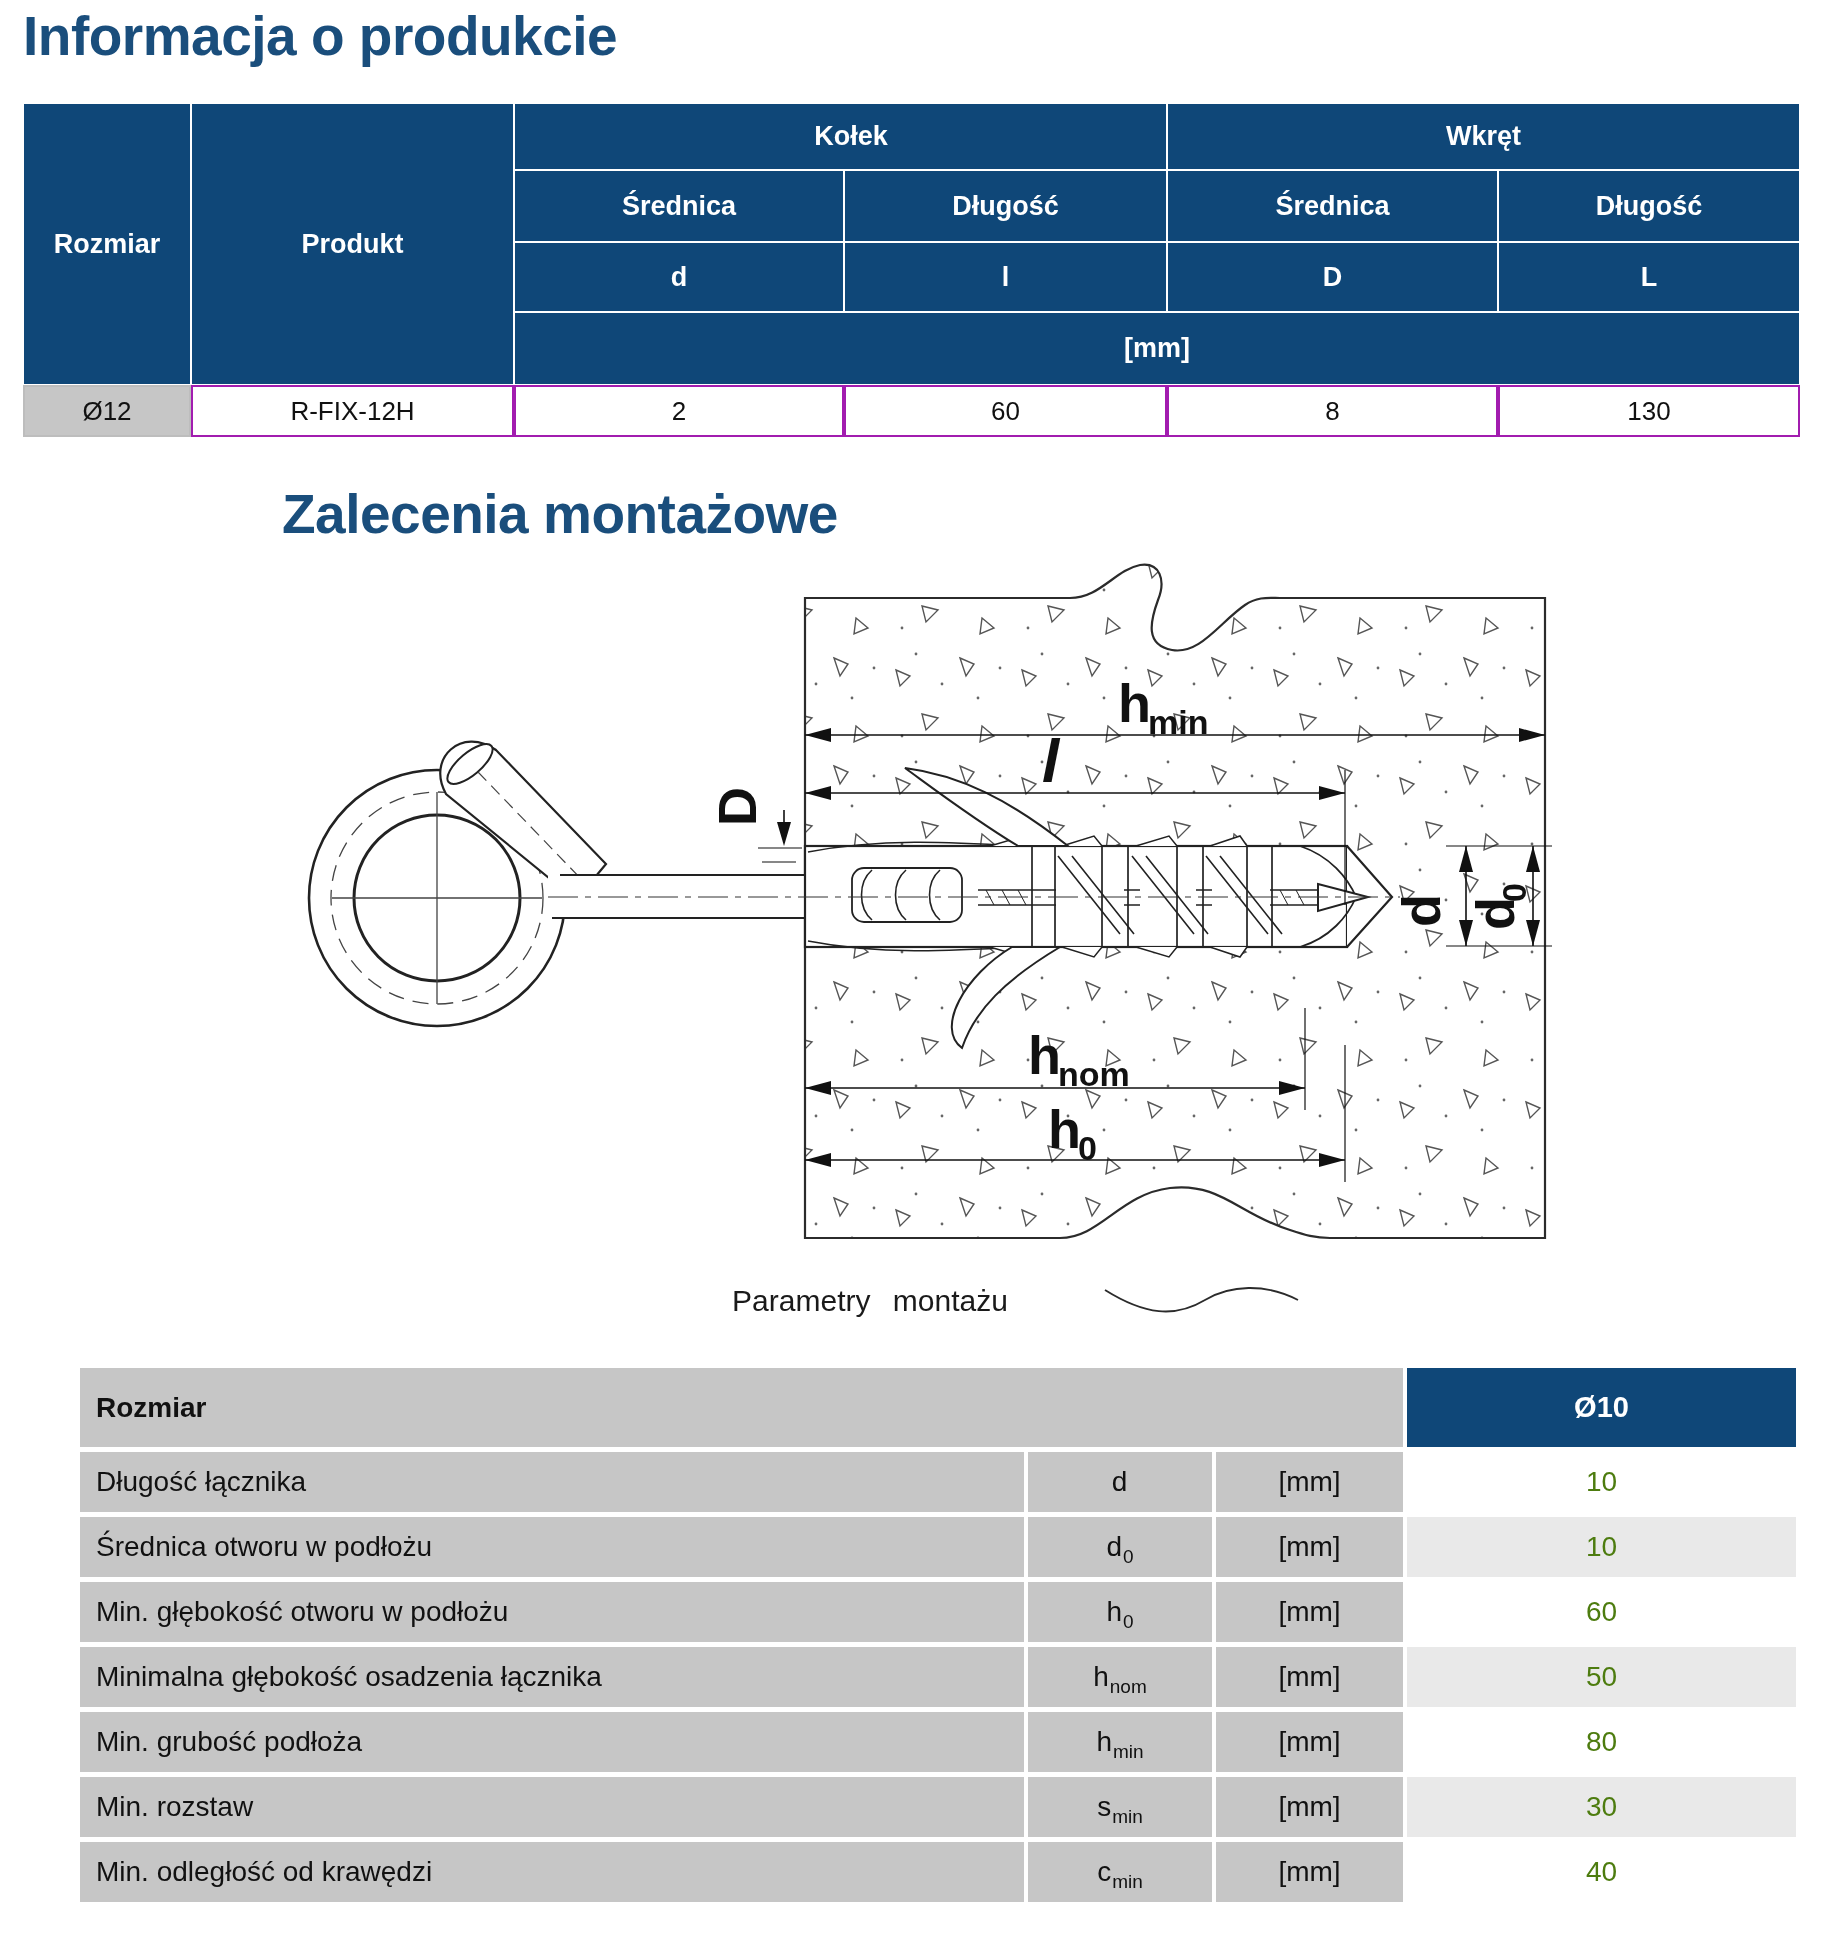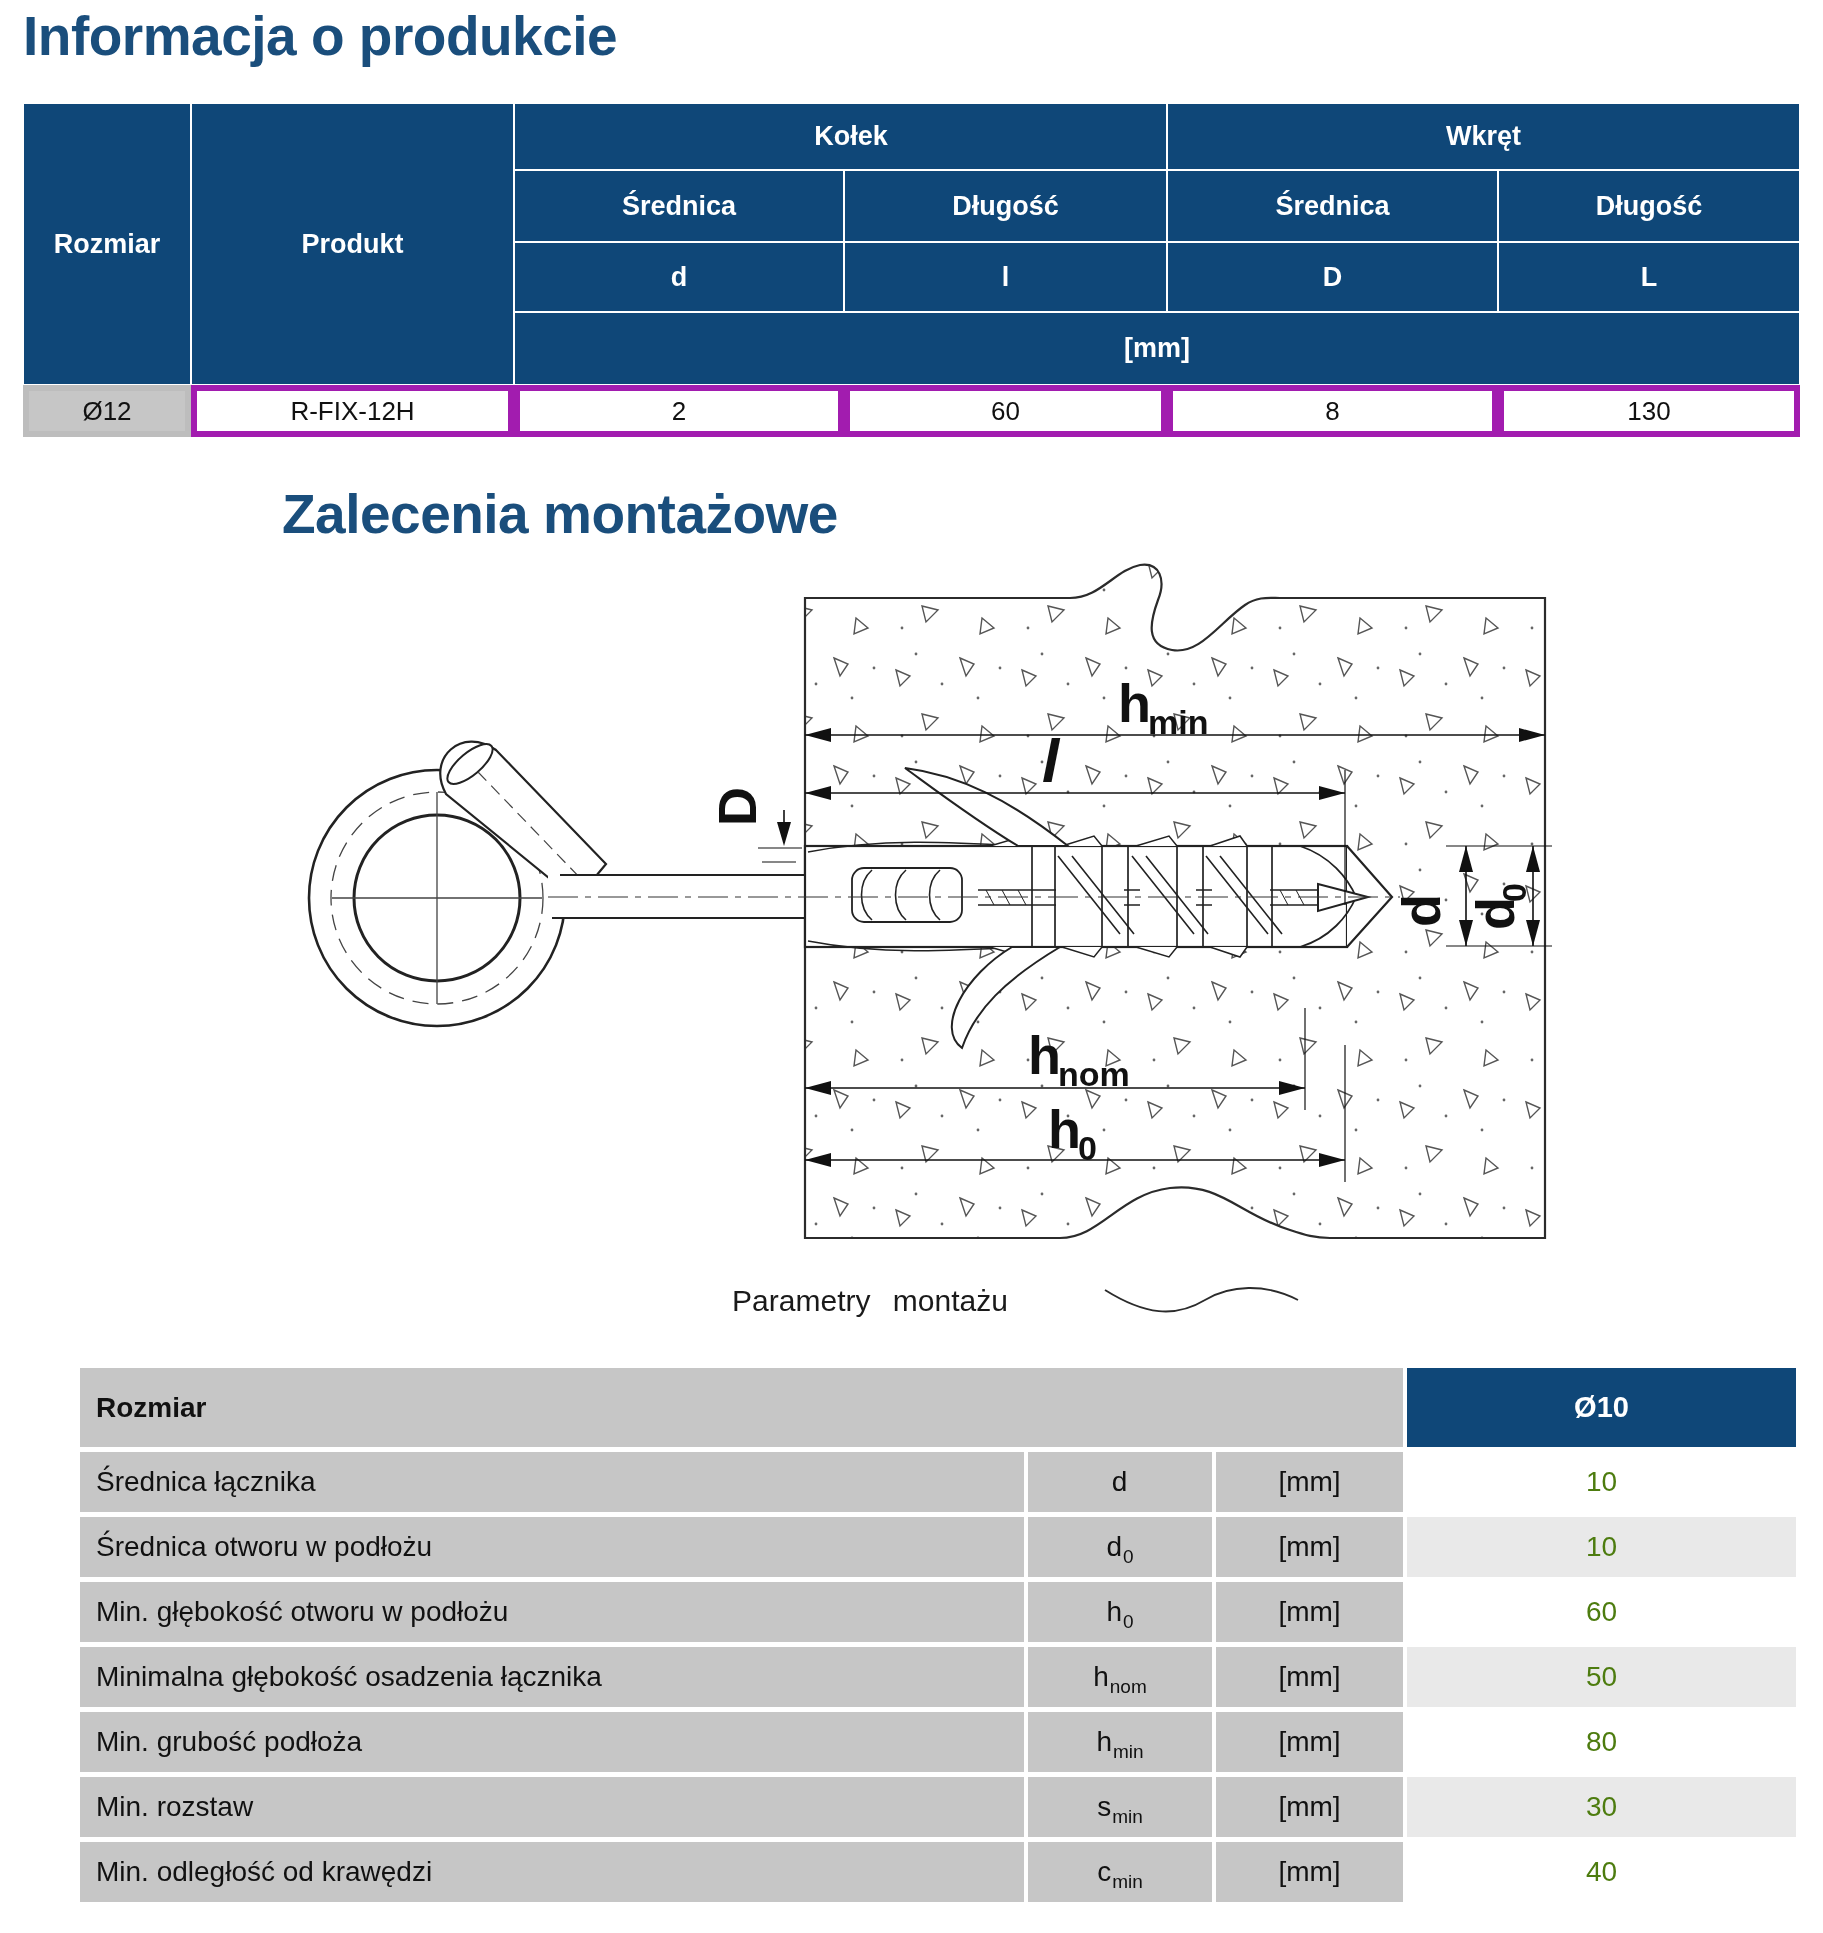--- a/index.html
+++ b/index.html
@@ -6,21 +6,21 @@
   body{width:1823px;height:1933px;position:relative;font-family:"Liberation Sans",sans-serif;color:#111;}
   .abs{position:absolute;}
   h1,h2{margin:0;font-weight:bold;color:#1a4e7c;font-size:55px;letter-spacing:-0.5px;}
 
   
   .t1{position:absolute;left:23px;top:103px;display:grid;
       grid-template-columns:168px 323px 330px 323px 331px 302px;
       grid-template-rows:67px 72px 70px 73px 52px;}
   .t1 .hc{background:#0f4778;color:#fff;font-weight:bold;font-size:27px;
       display:flex;align-items:center;justify-content:center;border:1px solid #fff;}
-  .t1 .dc{background:#fff;border:6px solid #a21caf;font-size:26px;
+  .t1 .dc{background:#fff;border:2px solid #a21caf;font-size:26px;
       display:flex;align-items:center;justify-content:center;}
   .t1 .dc.gray{background:#c6c6c6;border-color:#bdbdbd;}
 
   
   svg text{font-family:"Liberation Sans",sans-serif;}
   .dimM{font-size:54px;font-weight:600;fill:#111;}
   .dimS{font-size:34px;font-weight:600;fill:#111;}
   .dimL{font-size:62px;font-weight:600;font-style:italic;fill:#111;}
 
   .caption{position:absolute;left:590px;top:1284px;width:560px;text-align:center;
@@ -185,21 +185,21 @@
   <text class="dimM" x="1048" y="1148">h</text>
   <text class="dimS" x="1078" y="1160">0</text>
 </svg>
 
 <div class="caption">Parametry montażu</div>
 
 <div class="t2">
   <div class="head lab" style="grid-column:1/4;">Rozmiar</div>
   <div class="head ctr" style="grid-column:4/5;">Ø10</div>
 
-  <div class="lab">Średnica  łącznika</div>
+  <div class="lab">Długość  łącznika</div>
   <div class="sym">
       <span>d</span>
       <span class="sub"></span>
     </div>
   <div class="unit">[mm]</div>
   <div class="val w">10</div>
 
   <div class="lab">Średnica  otworu  w podłożu</div>
   <div class="sym">
       <span>d</span>

